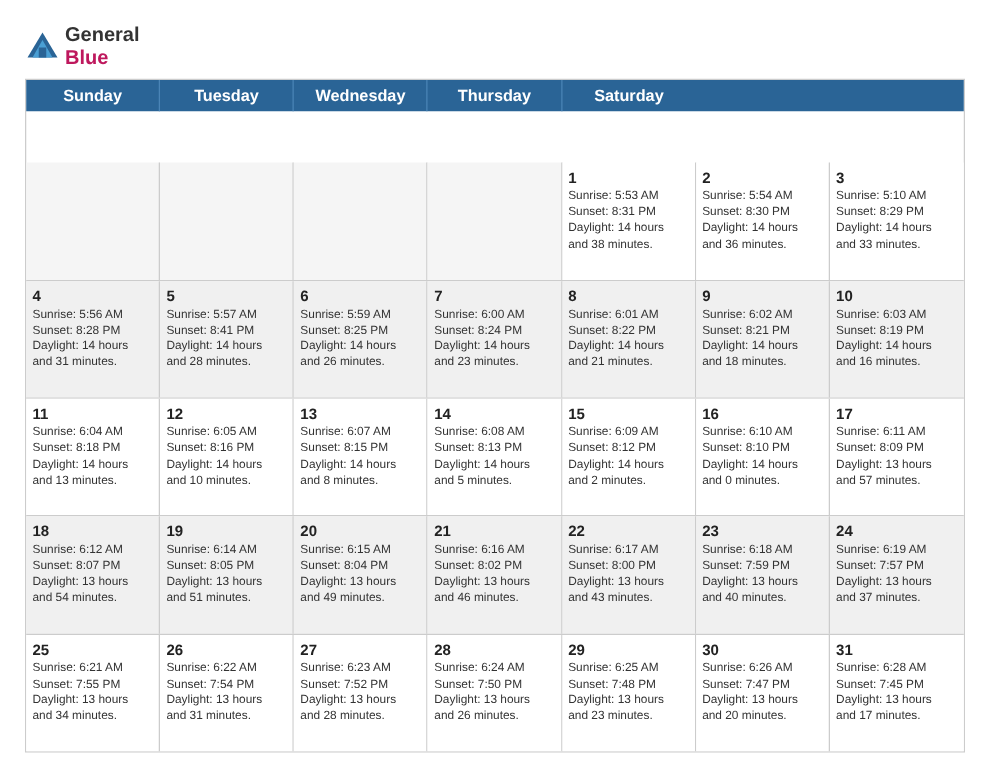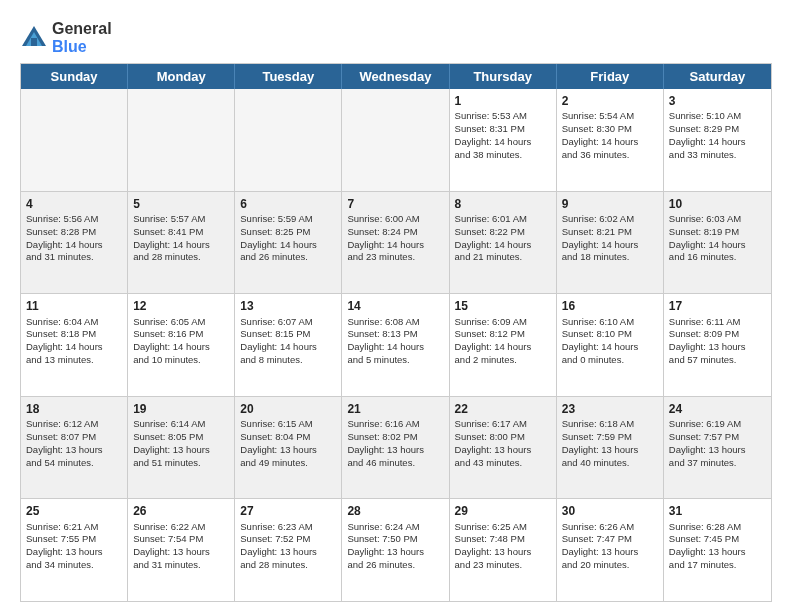--- a/index.html
+++ b/index.html
@@ -34,21 +34,21 @@
       line-height: 1.1;
     }
     .logo-general {
       font-size: 16px;
       font-weight: bold;
       color: #333;
     }
     .logo-blue {
       font-size: 16px;
       font-weight: bold;
-      color: #3b82f6;
+      color: #be185d;
     }
     .logo-icon {
       width: 28px;
       height: 28px;
       margin-right: 4px;
     }
     .title-block {
       text-align: right;
     }
     .month-title {
@@ -59,20 +59,21 @@
     }
     .subtitle {
       font-size: 16px;
       color: #444;
     }
     .calendar {
       flex: 1;
       display: flex;
       flex-direction: column;
       border: 1px solid #ccc;
+      gap: 41px;
     }
     .cal-header {
       display: grid;
       grid-template-columns: repeat(7, 1fr);
       background: #2a6496;
     }
     .cal-header-cell {
       color: #fff;
       font-weight: bold;
       font-size: 13px;
@@ -154,25 +155,23 @@
         <span class="logo-blue">Blue</span>
       </div>
     </div>
     <div class="title-block">
     </div>
   </div>
 
   <div class="calendar">
     <div class="cal-header">
     <div class="cal-header-cell">Sunday</div>
-        <div class="cal-header-cell">Monday</div>
         <div class="cal-header-cell">Tuesday</div>
         <div class="cal-header-cell">Wednesday</div>
         <div class="cal-header-cell">Thursday</div>
-        <div class="cal-header-cell">Friday</div>
         <div class="cal-header-cell">Saturday</div>
       </div>
     <div class="cal-body">
     <div class="cal-row">
           <div class="cal-cell empty"></div>
           <div class="cal-cell empty"></div>
           <div class="cal-cell empty"></div>
           <div class="cal-cell empty"></div>
           <div class="cal-cell">
             <span class="day-num">1</span>

